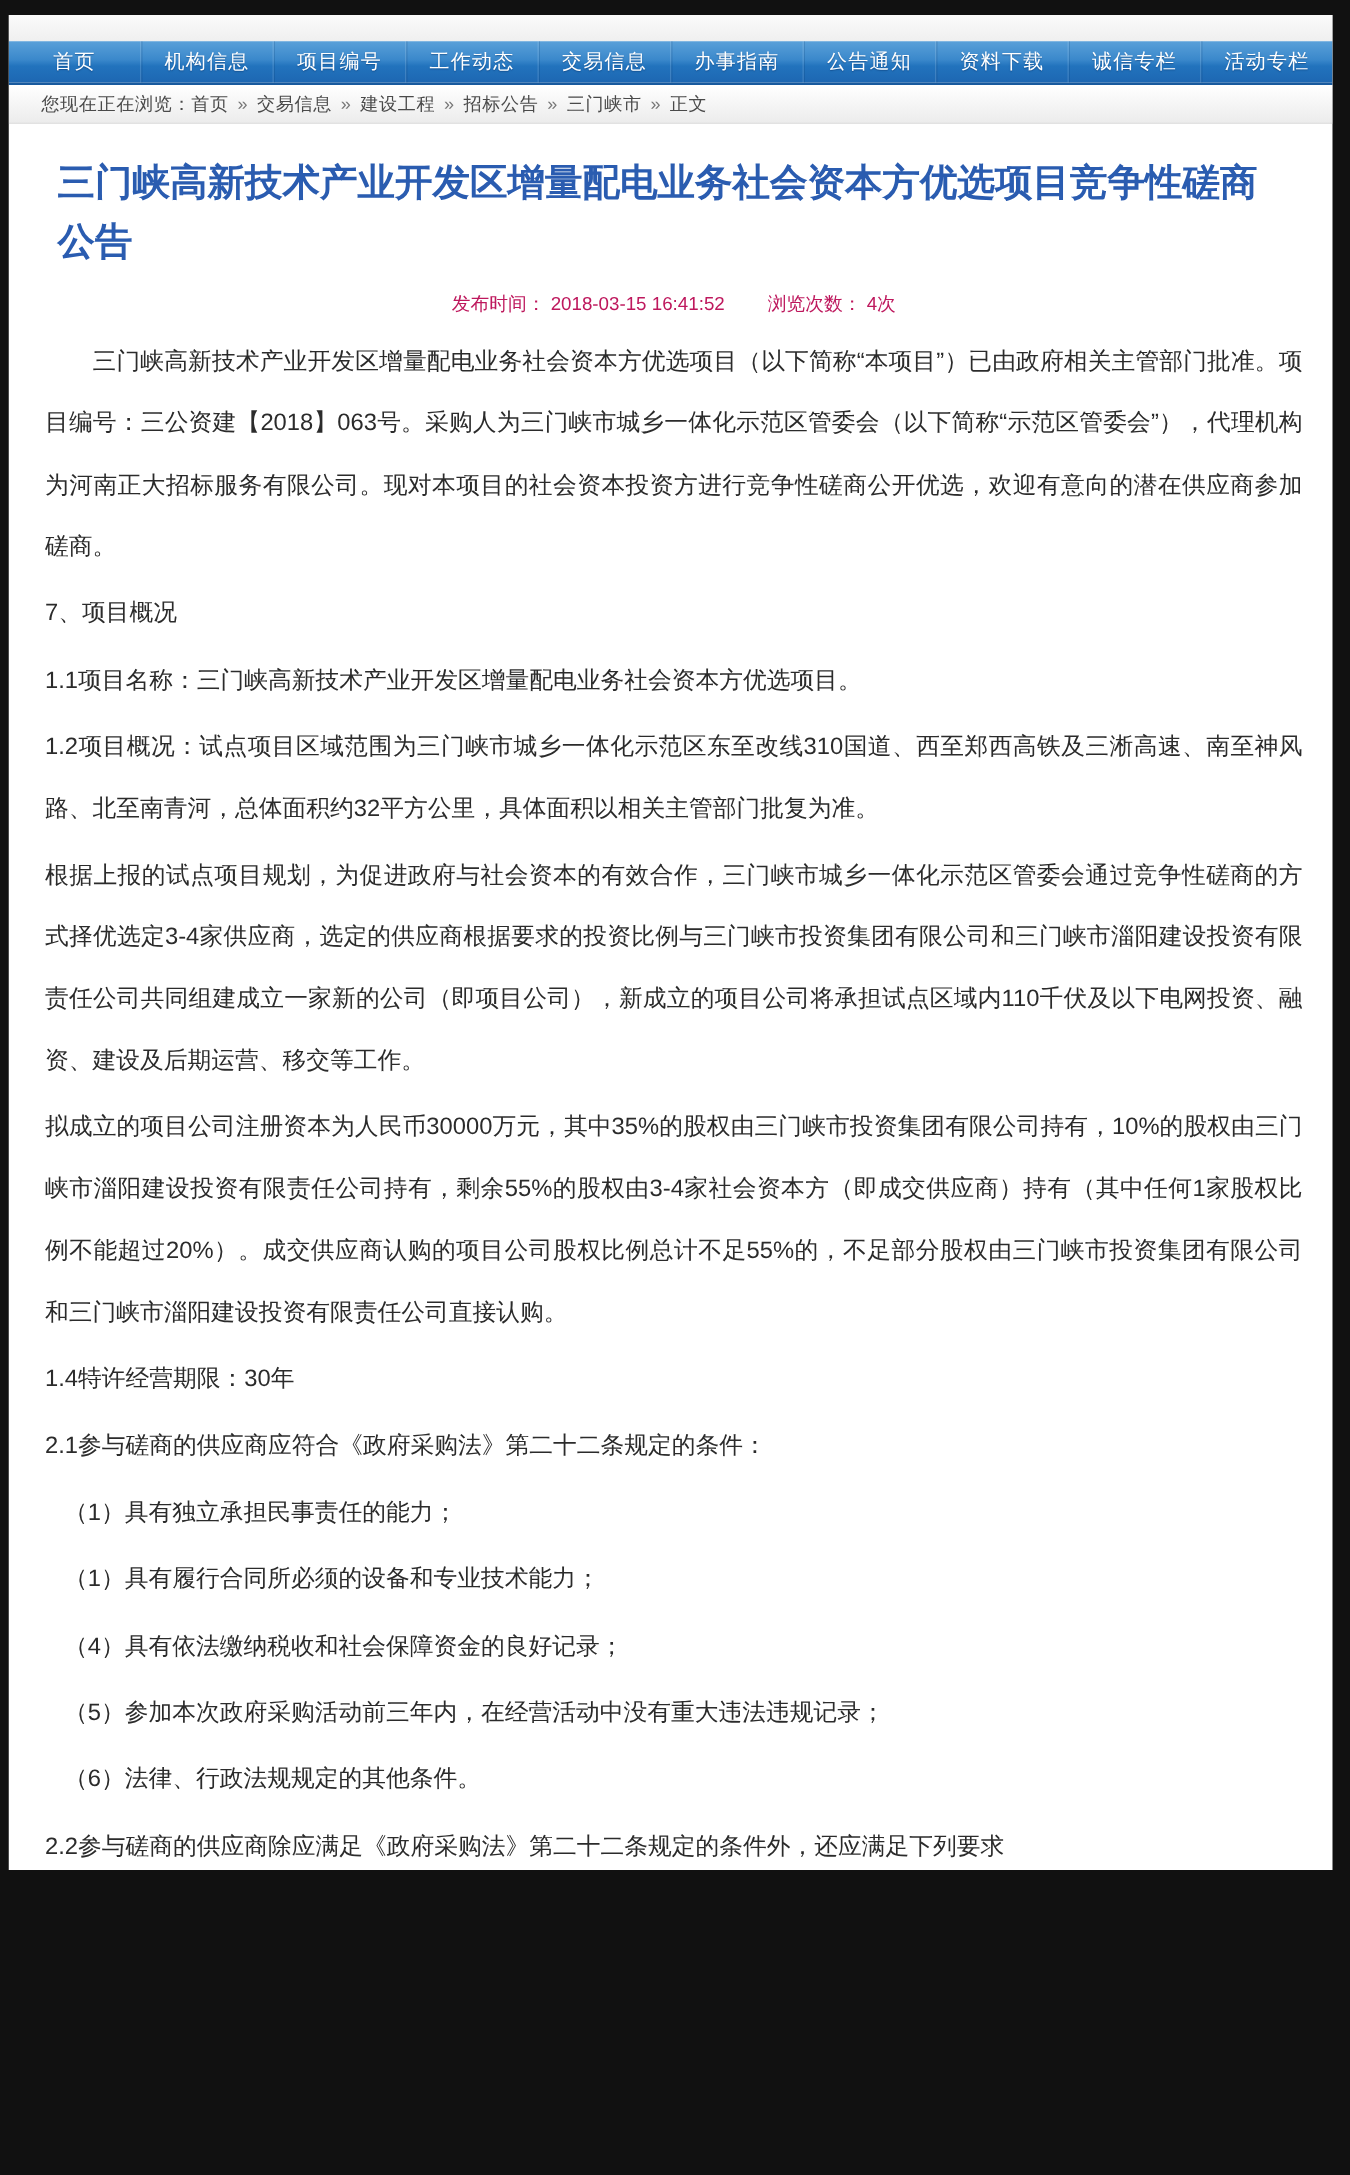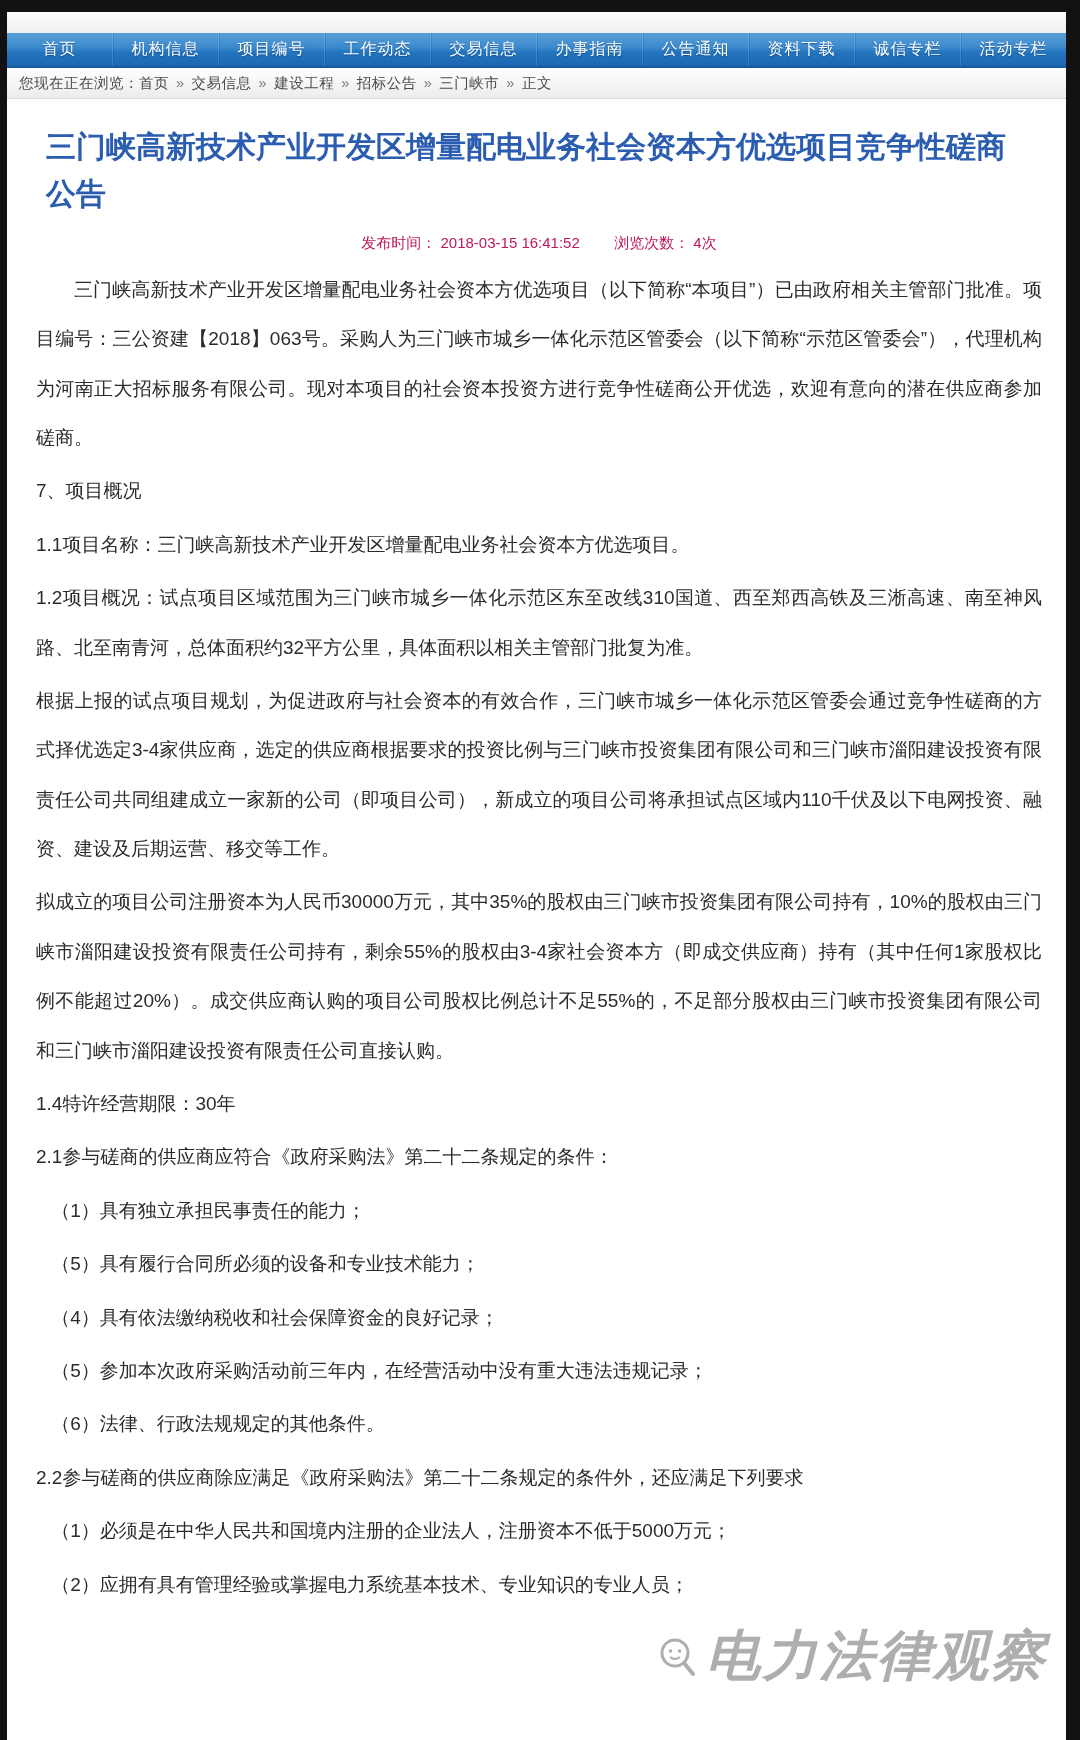--- a/index.html
+++ b/index.html
@@ -11,21 +11,21 @@
   .screen {
     position:relative;
     width:1080px; height:1740px;
     background:#111;
     overflow:hidden;
   }
   
   .page {
     position:absolute;
     left:7px; top:12px;
-    width:1059px; height:1728px;
+    width:1059px; height:1484px;
     background:#ffffff;
     overflow:hidden;
   }
   .top-band {
     height:21px;
     background:linear-gradient(#fbfbfb,#efefef);
   }
   
   .nav {
     display:flex;
@@ -43,21 +43,21 @@
     border-left:1px solid rgba(255,255,255,.14);
     box-shadow:inset 1px 0 0 rgba(0,50,100,.18);
     cursor:pointer;
     white-space:nowrap;
   }
   .nav-item:first-child { border-left:none; box-shadow:none; }
   
   .crumbbar {
     height:31px;
     display:flex; align-items:center;
-    padding-left:12px;
+    padding-left:26px;
     background:linear-gradient(#ffffff,#ececec);
     border-bottom:1px solid #d9d9d9;
     font-size:14.5px;
     color:#4a4a4a;
     letter-spacing:.5px;
   }
   .crumbbar .crumb-link { color:#4a4a4a; cursor:pointer; }
   .crumbbar .crumb-sep { margin:0 7px; color:#777; }
   
   .content { padding:0 24px 0 29px; }
@@ -143,21 +143,21 @@
       <div class="body-text">
           <p class="st-indent">三门峡高新技术产业开发区增量配电业务社会资本方优选项目（以下简称“本项目”）已由政府相关主管部门批准。项目编号：三公资建【2018】063号。采购人为三门峡市城乡一体化示范区管委会（以下简称“示范区管委会”），代理机构为河南正大招标服务有限公司。现对本项目的社会资本投资方进行竞争性磋商公开优选，欢迎有意向的潜在供应商参加磋商。</p>
           <p class="st-plain">7、项目概况</p>
           <p class="st-plain">1.1项目名称：三门峡高新技术产业开发区增量配电业务社会资本方优选项目。</p>
           <p class="st-plain">1.2项目概况：试点项目区域范围为三门峡市城乡一体化示范区东至改线310国道、西至郑西高铁及三淅高速、南至神风路、北至南青河，总体面积约32平方公里，具体面积以相关主管部门批复为准。</p>
           <p class="st-plain">根据上报的试点项目规划，为促进政府与社会资本的有效合作，三门峡市城乡一体化示范区管委会通过竞争性磋商的方式择优选定3-4家供应商，选定的供应商根据要求的投资比例与三门峡市投资集团有限公司和三门峡市淄阳建设投资有限责任公司共同组建成立一家新的公司（即项目公司），新成立的项目公司将承担试点区域内110千伏及以下电网投资、融资、建设及后期运营、移交等工作。</p>
           <p class="st-plain">拟成立的项目公司注册资本为人民币30000万元，其中35%的股权由三门峡市投资集团有限公司持有，10%的股权由三门峡市淄阳建设投资有限责任公司持有，剩余55%的股权由3-4家社会资本方（即成交供应商）持有（其中任何1家股权比例不能超过20%）。成交供应商认购的项目公司股权比例总计不足55%的，不足部分股权由三门峡市投资集团有限公司和三门峡市淄阳建设投资有限责任公司直接认购。</p>
           <p class="st-plain">1.4特许经营期限：30年</p>
           <p class="st-plain">2.1参与磋商的供应商应符合《政府采购法》第二十二条规定的条件：</p>
           <p class="st-item">（1）具有独立承担民事责任的能力；</p>
-          <p class="st-item">（5）具有履行合同所必须的设备和专业技术能力；</p>
+          <p class="st-item">（1）具有履行合同所必须的设备和专业技术能力；</p>
           <p class="st-item">（4）具有依法缴纳税收和社会保障资金的良好记录；</p>
           <p class="st-item">（5）参加本次政府采购活动前三年内，在经营活动中没有重大违法违规记录；</p>
           <p class="st-item">（6）法律、行政法规规定的其他条件。</p>
           <p class="st-plain">2.2参与磋商的供应商除应满足《政府采购法》第二十二条规定的条件外，还应满足下列要求</p>
           <p class="st-item">（1）必须是在中华人民共和国境内注册的企业法人，注册资本不低于5000万元；</p>
           <p class="st-item">（2）应拥有具有管理经验或掌握电力系统基本技术、专业知识的专业人员；</p>
         </div>
     </div>
 
     <div class="watermark">

